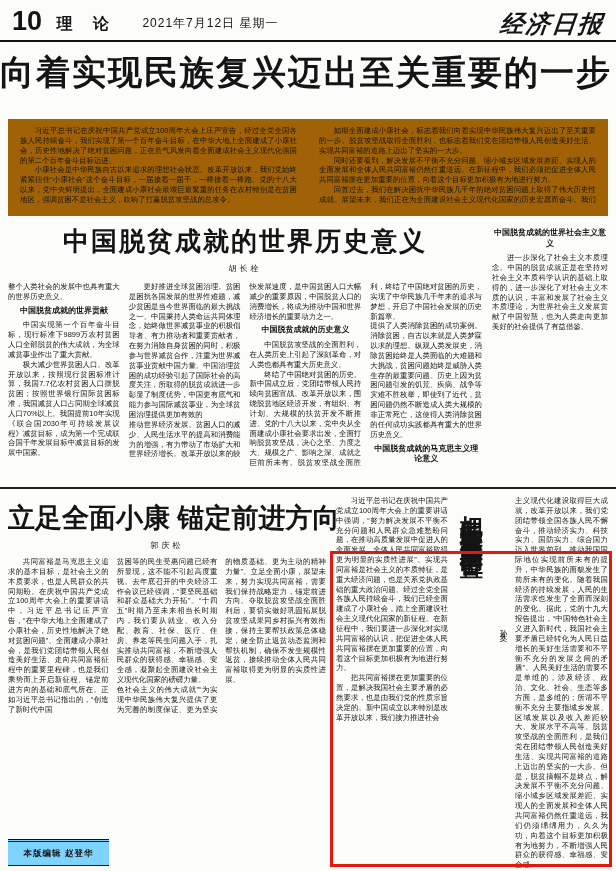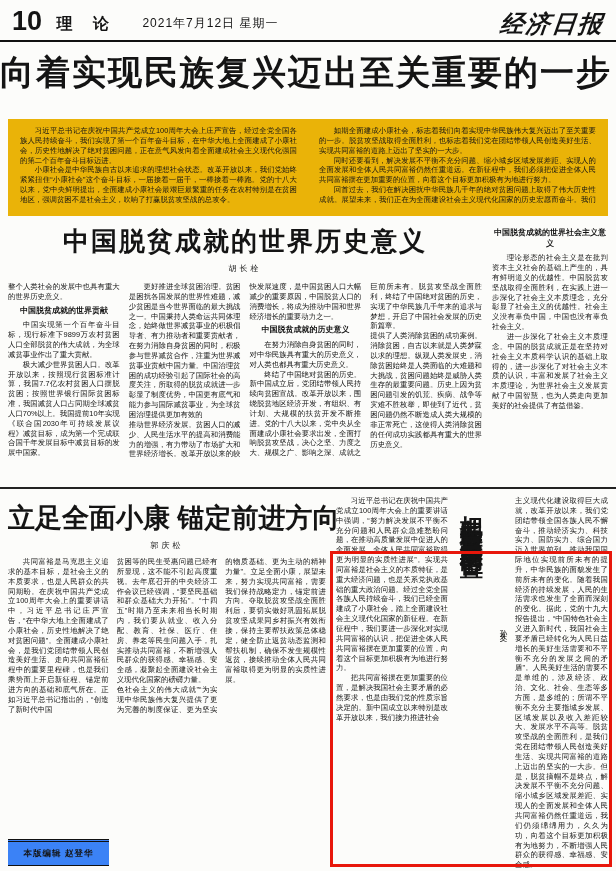--- a/index.html
+++ b/index.html
@@ -11,21 +11,21 @@
   .pagenum{font-size:27px;font-weight:900;display:inline-block;vertical-align:bottom;}
   .section{font-size:16px;font-weight:900;letter-spacing:8px;display:inline-block;margin-left:10px;vertical-align:bottom;padding-bottom:2px;}
   .hdate{font-size:12px;display:inline-block;margin-left:21px;vertical-align:bottom;padding-bottom:5px;letter-spacing:1px;}
   .masthead{position:absolute;right:0;top:2px;font-family:"DejaVu Serif","Liberation Serif",serif;font-style:italic;font-weight:bold;font-size:24px;letter-spacing:2px;transform:skewX(-6deg);}
   .hdr-rule{position:absolute;top:40px;left:0;width:616px;height:2px;background:#111;}
 
   
   .b-title{position:absolute;top:50px;left:0;width:616px;text-align:left;font-size:34px;font-weight:900;letter-spacing:2px;white-space:nowrap;}
   .b-sub{position:absolute;top:97px;left:0;width:616px;text-align:center;font-size:14px;font-weight:bold;letter-spacing:1px;}
 
-  .intro{position:absolute;top:119px;left:8px;width:600px;height:97px;background:#eab308;box-sizing:border-box;padding:7px 12px;columns:2;column-gap:22px;font-size:7.4px;line-height:1.34;text-align:justify;}
+  .intro{position:absolute;top:119px;left:8px;width:600px;height:97px;background:#a16207;box-sizing:border-box;padding:7px 12px;columns:2;column-gap:22px;font-size:7.4px;line-height:1.34;text-align:justify;}
   .intro .para{margin:0;}
 
   
   .art2{position:absolute;top:224px;left:8px;width:600px;height:258px;display:flex;gap:10px;}
   .art2-main{width:474px;}
   .a2-title{text-align:center;font-size:26px;font-weight:900;letter-spacing:2px;white-space:nowrap;}
   .byline{text-align:center;font-size:8px;margin-top:4px;letter-spacing:3px;}
   .a2-body{margin-top:8px;height:202px;overflow:hidden;columns:4;column-gap:9px;}
   .art2-side{flex:1;height:258px;overflow:hidden;}
   .bodytext{font-size:7.4px;line-height:1.33;text-align:justify;}
@@ -33,21 +33,21 @@
   .bodytext .para0{margin:0;text-indent:0;}
   .subhead{font-weight:bold;text-align:center;font-size:8px;margin:4px 0;text-indent:0;}
 
   .divider{position:absolute;top:487px;left:0;width:616px;height:2px;background:#222;}
 
   
   .band{position:absolute;top:496px;left:8px;width:600px;height:372px;display:flex;gap:10px;}
   .art3{width:318px;position:relative;}
   .a3-title{text-align:center;font-size:27px;font-weight:900;letter-spacing:0px;white-space:nowrap;padding-top:4px;}
   .a3-body{margin-top:6px;height:306px;overflow:hidden;columns:3;column-gap:8px;}
-  .editorbox{position:absolute;left:0;bottom:2px;width:101px;background:#3b82f6;border-top:3px double #111;border-bottom:1px solid #111;text-align:center;font-size:8.5px;font-weight:bold;padding:6px 0 5px 0;letter-spacing:1px;}
+  .editorbox{position:absolute;left:0;bottom:2px;width:101px;background:#7dd3fc;border-top:3px double #111;border-bottom:1px solid #111;text-align:center;font-size:8.5px;font-weight:bold;padding:6px 0 5px 0;letter-spacing:1px;}
 
   .art4{flex:1;display:flex;gap:7px;position:relative;}
   .a4-c1{width:112px;height:372px;overflow:hidden;}
   .vtitle{writing-mode:vertical-rl;font-size:23px;font-weight:900;letter-spacing:3px;line-height:34px;height:368px;margin-top:2px;}
   .vbyline{writing-mode:vertical-rl;font-size:7.5px;letter-spacing:2px;padding-top:128px;width:12px;}
   .a4-c2{flex:1;height:372px;overflow:hidden;}
 
   .redbox{position:absolute;left:330px;top:551px;width:282px;height:316px;border:3px solid #e8170b;box-sizing:border-box;z-index:5;pointer-events:none;}
 </style>
 </head>
@@ -87,32 +87,32 @@
         <div>
             <p class="para0">整个人类社会的发展中也具有重大的世界历史意义。</p>
             <div class="subhead">中国脱贫成就的世界贡献</div>
             <p class="para">中国实现第一个百年奋斗目标，现行标准下9899万农村贫困人口全部脱贫的伟大成就，为全球减贫事业作出了重大贡献。</p>
             <p class="para">极大减少世界贫困人口。改革开放以来，按照现行贫困标准计算，我国7.7亿农村贫困人口摆脱贫困；按照世界银行国际贫困标准，我国减贫人口占同期全球减贫人口70%以上。我国提前10年实现《联合国2030年可持续发展议程》减贫目标，成为第一个完成联合国千年发展目标中减贫目标的发展中国家。</p>
             <p class="para">更好推进全球贫困治理。贫困是困扰各国发展的世界性难题，减少贫困是当今世界面临的最大挑战之一。中国秉持人类命运共同体理念，始终做世界减贫事业的积极倡导者、有力推动者和重要贡献者，在努力消除自身贫困的同时，积极参与世界减贫合作，注重为世界减贫事业贡献中国力量。中国治理贫困的成功经验引起了国际社会的高度关注，所取得的脱贫成就进一步彰显了制度优势，中国更有底气和能力参与国际减贫事业，为全球贫困治理提供更加有效的</p>
           </div>
         <div>
             <p class="para0">推动世界经济发展。贫困人口的减少、人民生活水平的提高和消费能力的增强，有力带动了市场扩大和世界经济增长。改革开放以来的较快发展速度，是中国贫困人口大幅减少的重要原因，中国脱贫人口的消费增长，将成为推动中国和世界经济增长的重要动力之一。</p>
             <div class="subhead">中国脱贫成就的历史意义</div>
-            <p class="para">在努力消除自身贫困的同时，对中华民族具有重大的历史意义，对人类也都具有重大历史意义。</p>
+            <p class="para">中国脱贫攻坚战的全面胜利，在人类历史上引起了深刻革命，对人类也都具有重大历史意义。</p>
             <p class="para">终结了中国绝对贫困的历史。新中国成立后，党团结带领人民持续向贫困宣战。改革开放以来，围绕脱贫地区经济开发，有组织、有计划、大规模的扶贫开发不断推进。党的十八大以来，党中央从全面建成小康社会要求出发，全面打响脱贫攻坚战，决心之坚、力度之大、规模之广、影响之深、成就之巨前所未有。脱贫攻坚战全面胜利，终结了中国绝对贫困的历史，实现了中华民族几千年来的追求与梦想，开启了中国社会发展的历史新篇章。</p>
           </div>
         <div>
             <p class="para0">提供了人类消除贫困的成功案例。消除贫困，自古以来就是人类梦寐以求的理想。纵观人类发展史，消除贫困始终是人类面临的大难题和大挑战，贫困问题始终是威胁人类生存的最重要问题。历史上因为贫困问题引发的饥荒、疾病、战争等灾难不胜枚举，即使到了近代，贫困问题仍然不断造成人类大规模的非正常死亡，这使得人类消除贫困的任何成功实践都具有重大的世界历史意义。</p>
+            <div class="subhead">中国脱贫成就的马克思主义理论意义</div>
           </div>
 
       </div>
     </div>
     <div class="art2-side bodytext">
         <div class="subhead">中国脱贫成就的世界社会主义意义</div>
-        <p class="para">理论形态的社会主义是在批判资本主义社会的基础上产生的，具有鲜明道义的优越性。中国脱贫攻坚战取得全面胜利，在实践上进一步深化了社会主义本质理念，充分彰显了社会主义的优越性。社会主义没有辜负中国，中国也没有辜负社会主义。</p>
         <p class="para">进一步深化了社会主义本质理念。中国的脱贫成就正是在坚持对社会主义本质科学认识的基础上取得的，进一步深化了对社会主义本质的认识，丰富和发展了社会主义本质理论，为世界社会主义发展贡献了中国智慧，也为人类走向更加美好的社会提供了有益借鉴。</p>
       </div>
   </div>
 
   <div class="divider"></div>
 
   <div class="band">
 
     <div class="art3">
       <div class="a3-title">立足全面小康 锚定前进方向</div>

